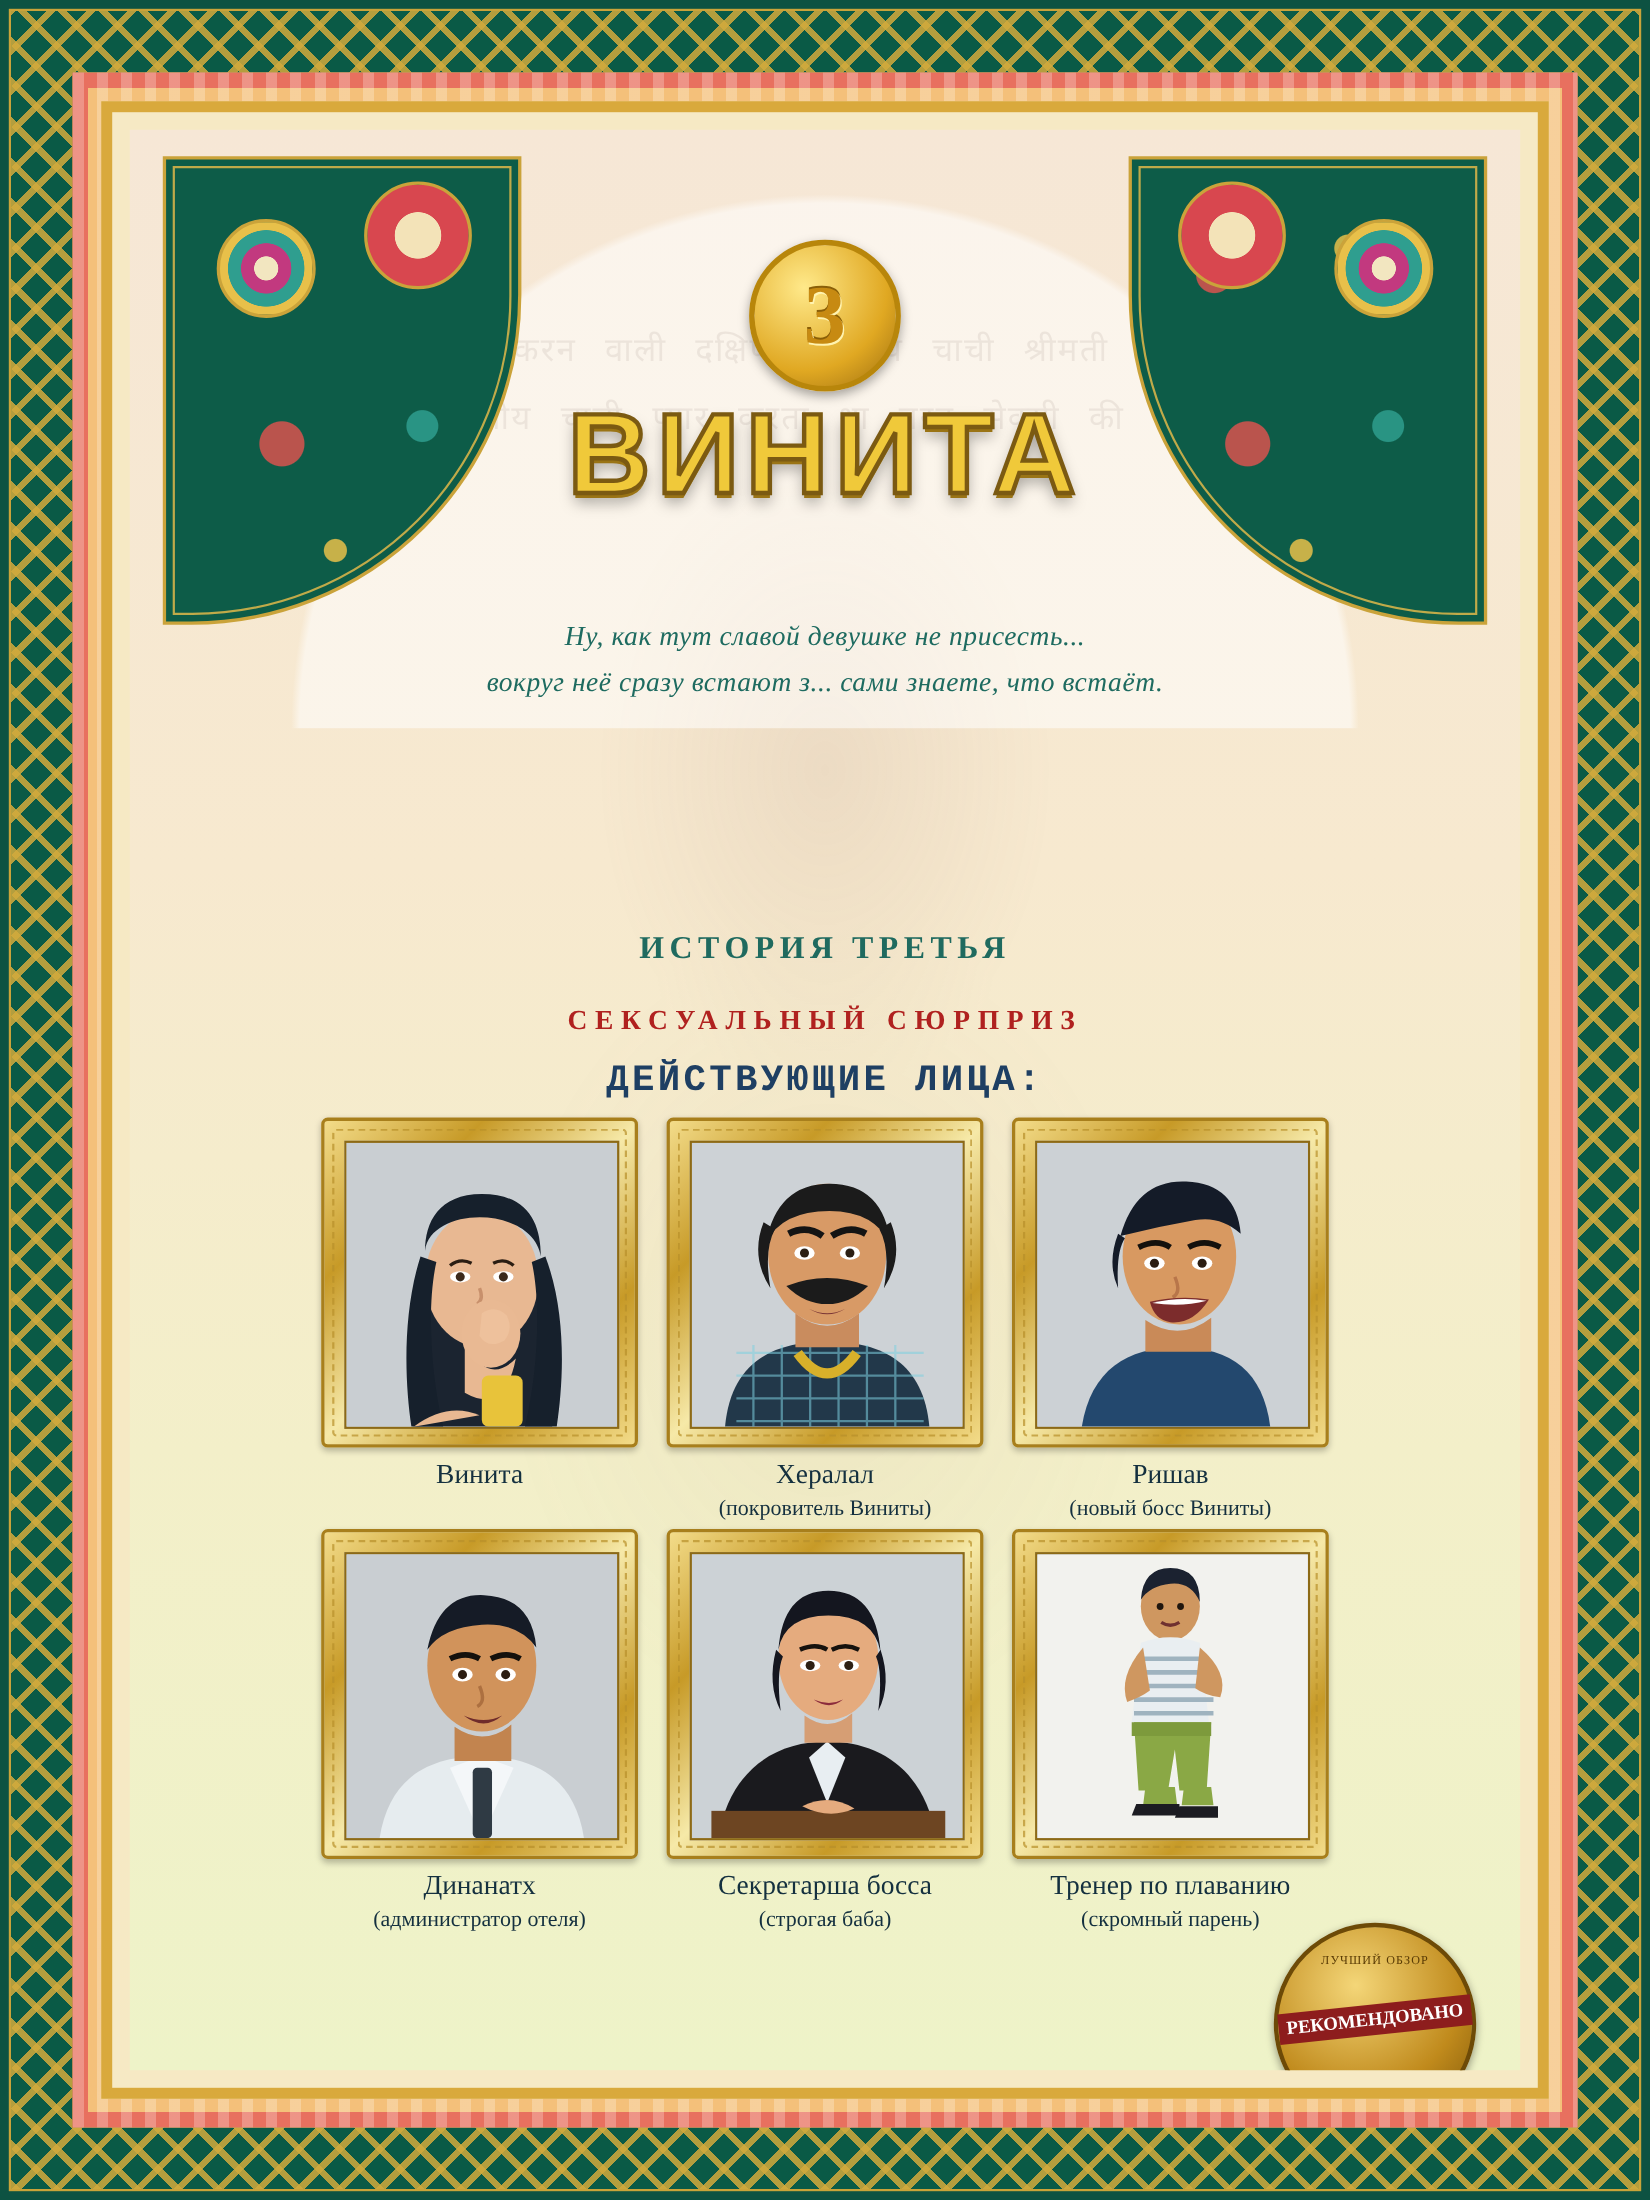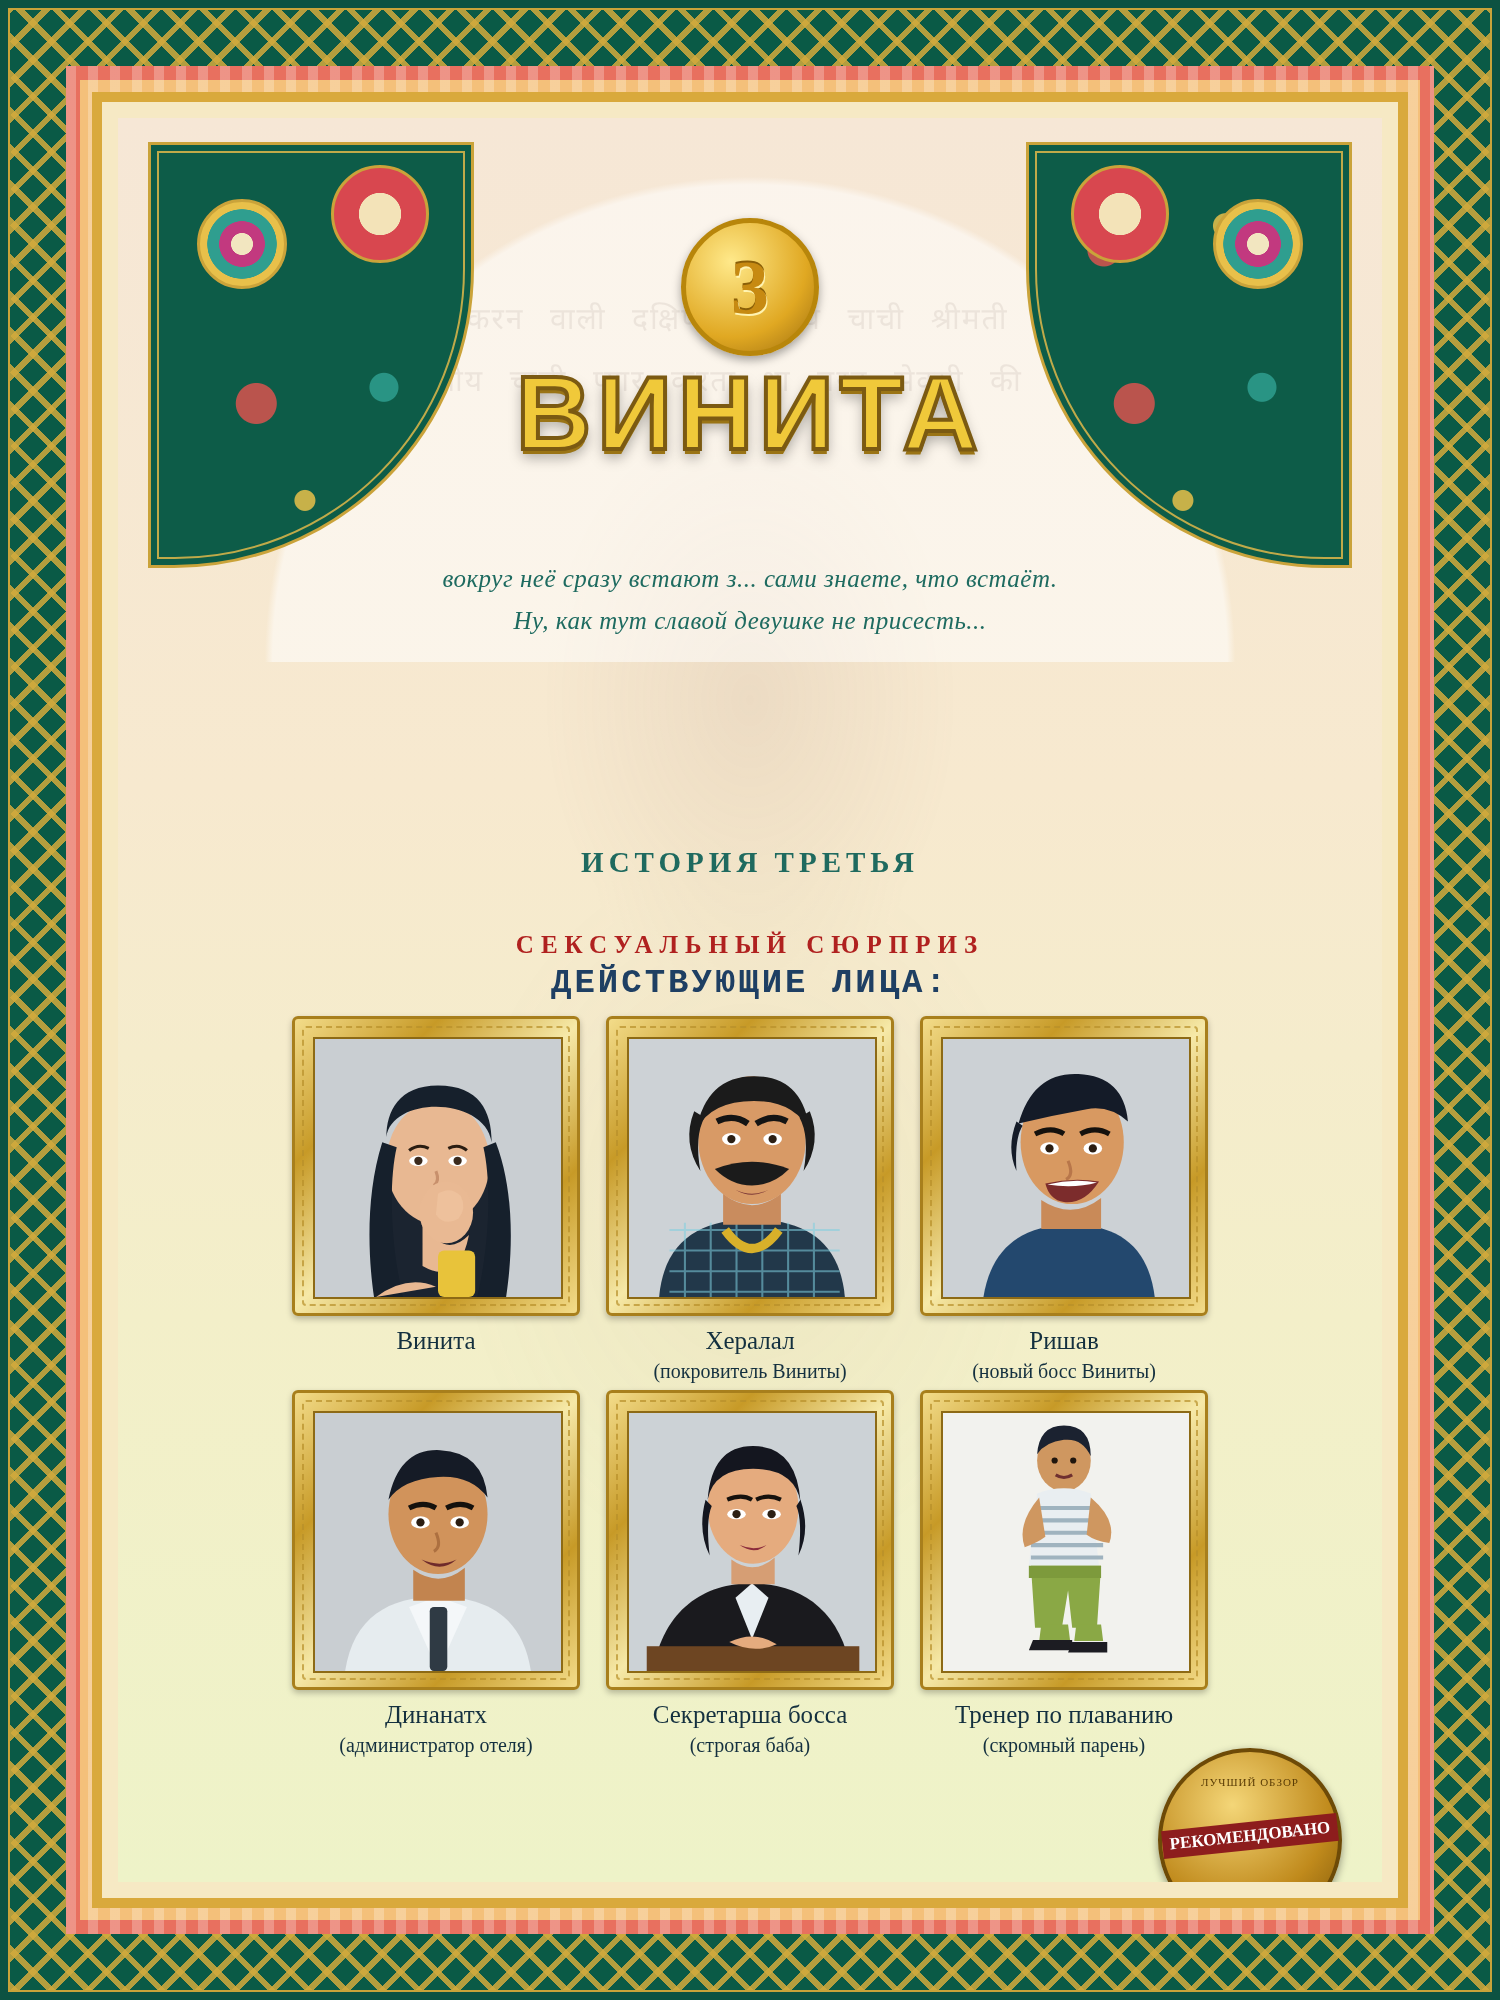--- a/index.html
+++ b/index.html
@@ -89,21 +89,21 @@
      -webkit-text-stroke:4px #7b5a12;
      text-shadow:0 5px 0 #9a7415, 0 8px 14px rgba(0,0,0,.35);}
 
   .tagline{position:absolute;left:180px;right:180px;top:440px;text-align:center;
      font-family:"Liberation Serif",serif;font-style:italic;font-size:25px;
      line-height:42px;color:#1e6b60;letter-spacing:.5px;}
 
   .story-label{position:absolute;left:0;right:0;top:728px;text-align:center;
      font-family:"Liberation Serif",serif;font-weight:bold;font-size:29px;
      letter-spacing:5px;color:#1f6a5f;}
-  .story-sub{position:absolute;left:0;right:0;top:813px;text-align:center;
+  .story-sub{position:absolute;left:0;right:0;top:796px;text-align:center;
      font-family:"Liberation Serif",serif;font-weight:bold;font-size:25px;
      letter-spacing:7px;color:#b0211f;}
 
   .cast-title{position:absolute;left:0;right:0;top:846px;text-align:center;
      font-family:Liberation Mono, monospace;font-weight:bold;font-size:34px;
      letter-spacing:3px;color:#1e3f63;}
 
   .grid{position:absolute;left:152px;right:152px;top:898px;}
   .row{display:flex;justify-content:center;gap:26px;margin-bottom:4px;}
   .cell{width:288px;}
@@ -165,22 +165,22 @@
 
     <div class="content">
 
       <div class="badge-num">
         <span>3</span>
       </div>
 
       <div class="title">ВИНИТА</div>
 
       <div class="tagline">
+        <div>Ну, как тут славой девушке не присесть...</div>
         <div>вокруг неё сразу встают з... сами знаете, что встаёт.</div>
-        <div>Ну, как тут славой девушке не присесть...</div>
       </div>
 
       <div class="story-label">ИСТОРИЯ ТРЕТЬЯ</div>
       <div class="story-sub">СЕКСУАЛЬНЫЙ СЮРПРИЗ</div>
       <div class="cast-title">ДЕЙСТВУЮЩИЕ ЛИЦА:</div>
 
       <div class="grid">
 
         <div class="row">
 

